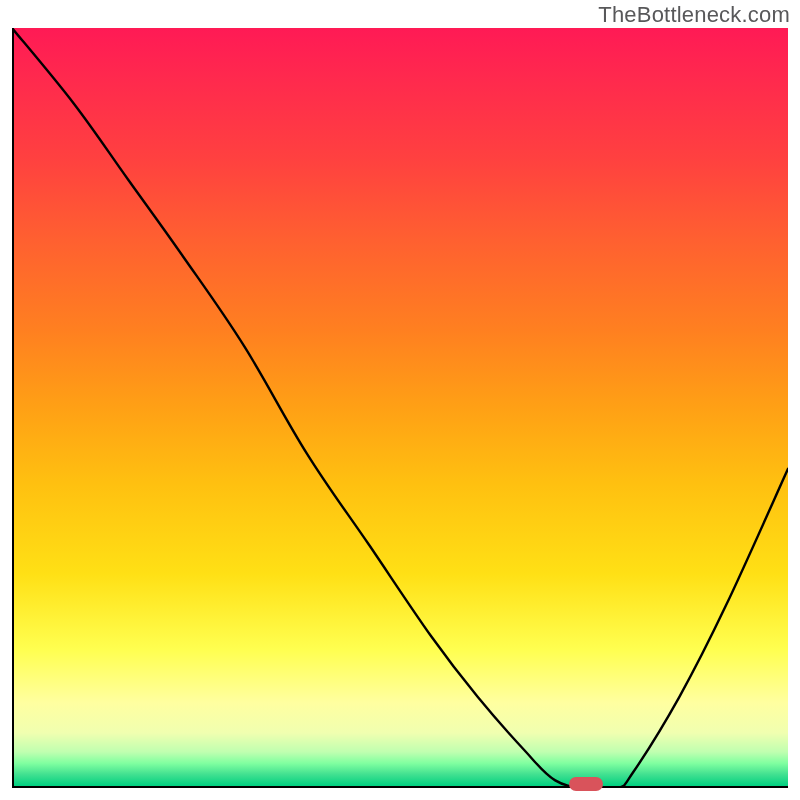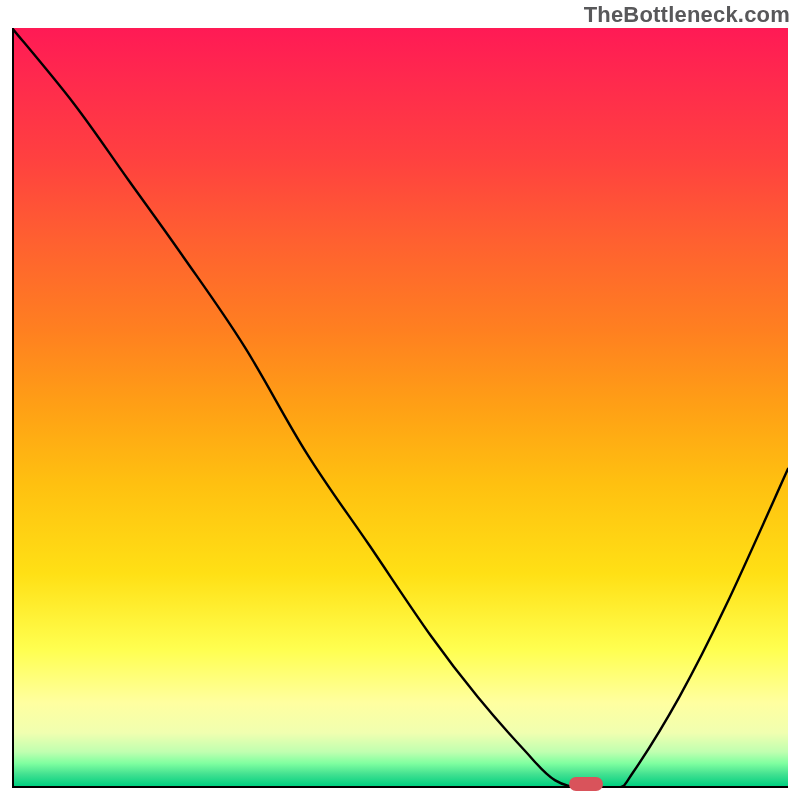--- a/index.html
+++ b/index.html
@@ -57,21 +57,21 @@
     border-radius: 7px;
     background: #d9535b;
     transform: translate(-50%, -50%);
   }
   .watermark {
     position: absolute;
     top: 2px;
     right: 10px;
     font-family: Arial, Helvetica, sans-serif;
     font-size: 22px;
-    font-weight: 700;
+    font-weight: 400;
     color: #58585a;
     letter-spacing: 0.2px;
   }
 </style>
 </head>
 <body>
 
 <div class="chart-container">
   <div class="watermark">TheBottleneck.com</div>
   <div class="plot-area"></div>

